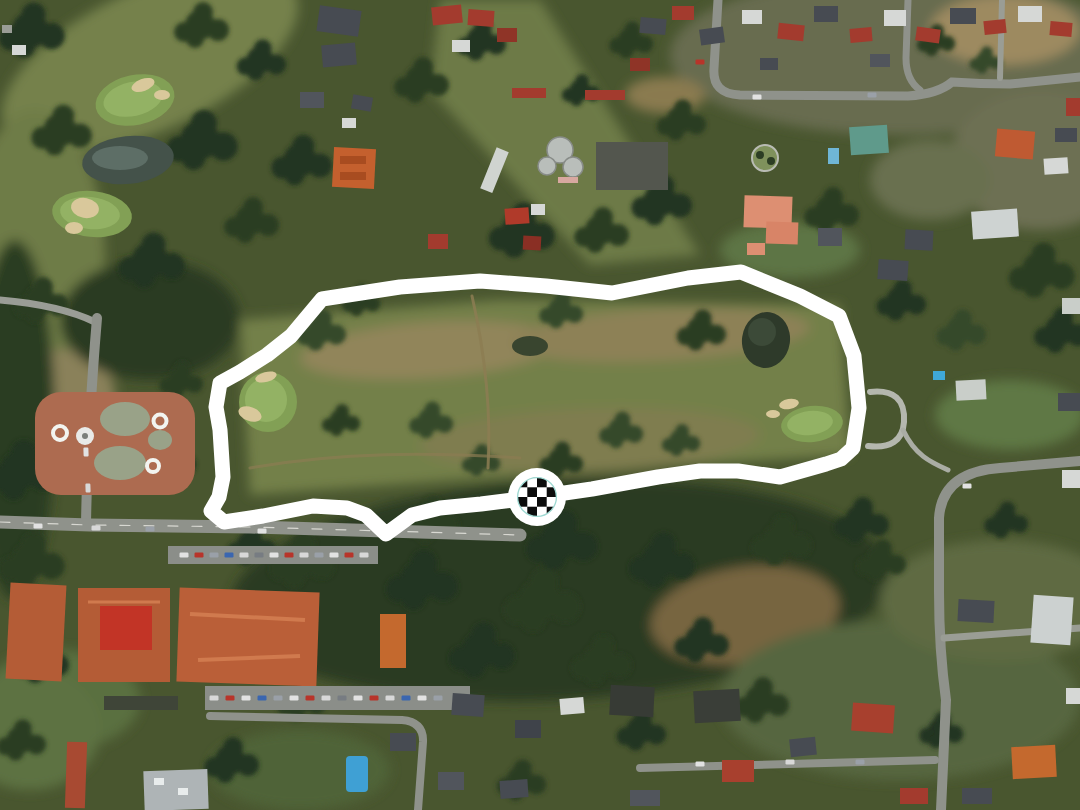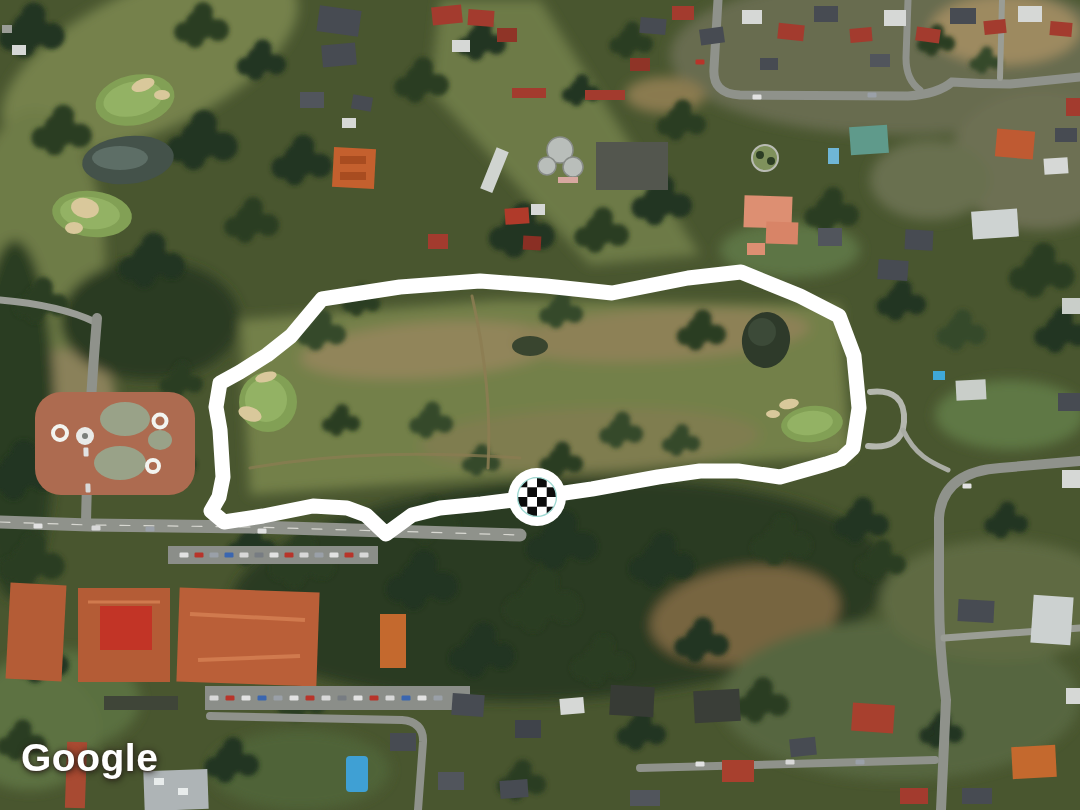--- a/index.html
+++ b/index.html
@@ -341,14 +341,13 @@
 
   <polyline fill="none" stroke="#ffffff" stroke-width="15" stroke-linejoin="round" stroke-linecap="round" points="322,299 400,287 480,281 546,286 612,293 688,278 741,272 800,296 839,316 854,356 859,408 853,448 841,459 826,464 780,477 738,471 700,471 658,477 592,489 537,497 481,504 440,508 412,515 386,534 366,515 347,508 313,506 263,516 224,522 211,511 219,497 223,477 220,430 216,407 220,383 240,372 267,355 291,336 322,299"></polyline>
 
   <g transform="translate(537 497)">
     <circle cx="0" cy="0" r="29" fill="#ffffff"></circle>
     <circle class="chk-r" cx="0" cy="0" r="19.4" fill="url(#chk)"></circle>
     <circle class="chk-r" cx="0" cy="0" r="19.4" fill="none" stroke="#9ed9d2" stroke-width="1.3"></circle>
   </g>
 </svg>
 
-<div class="google-logo">Google</div>
 </div>
 
 </body></html>

